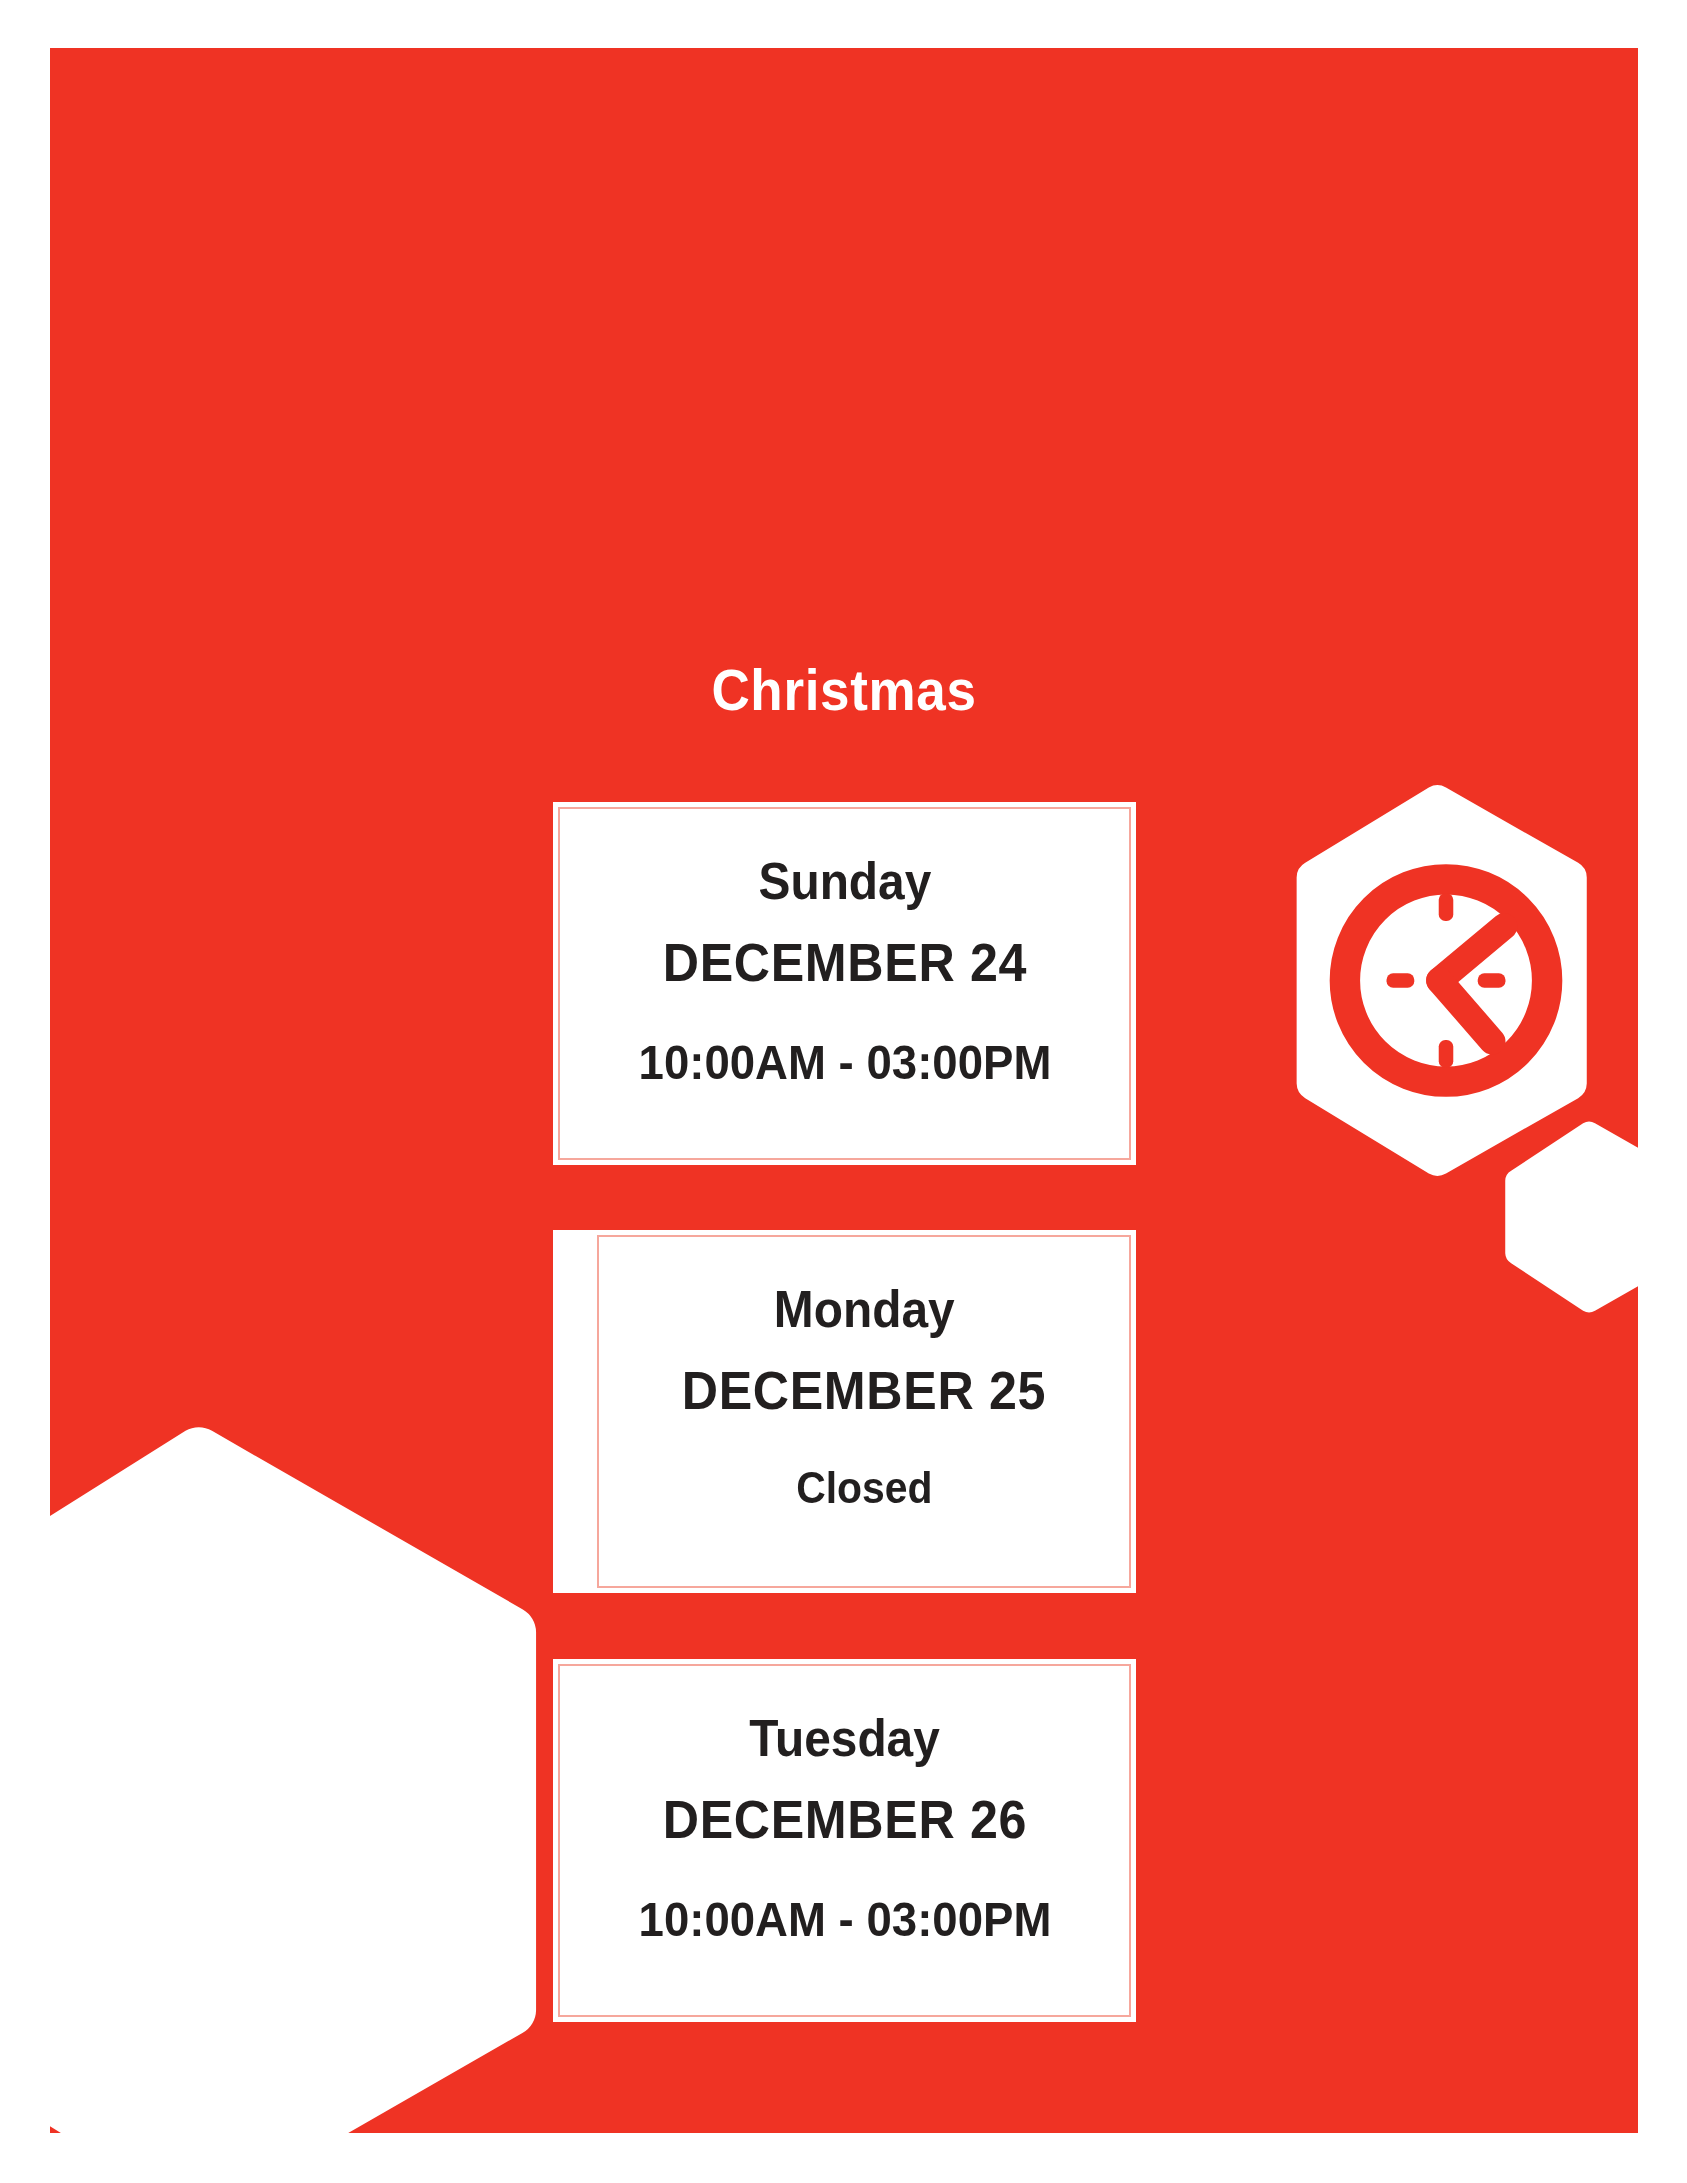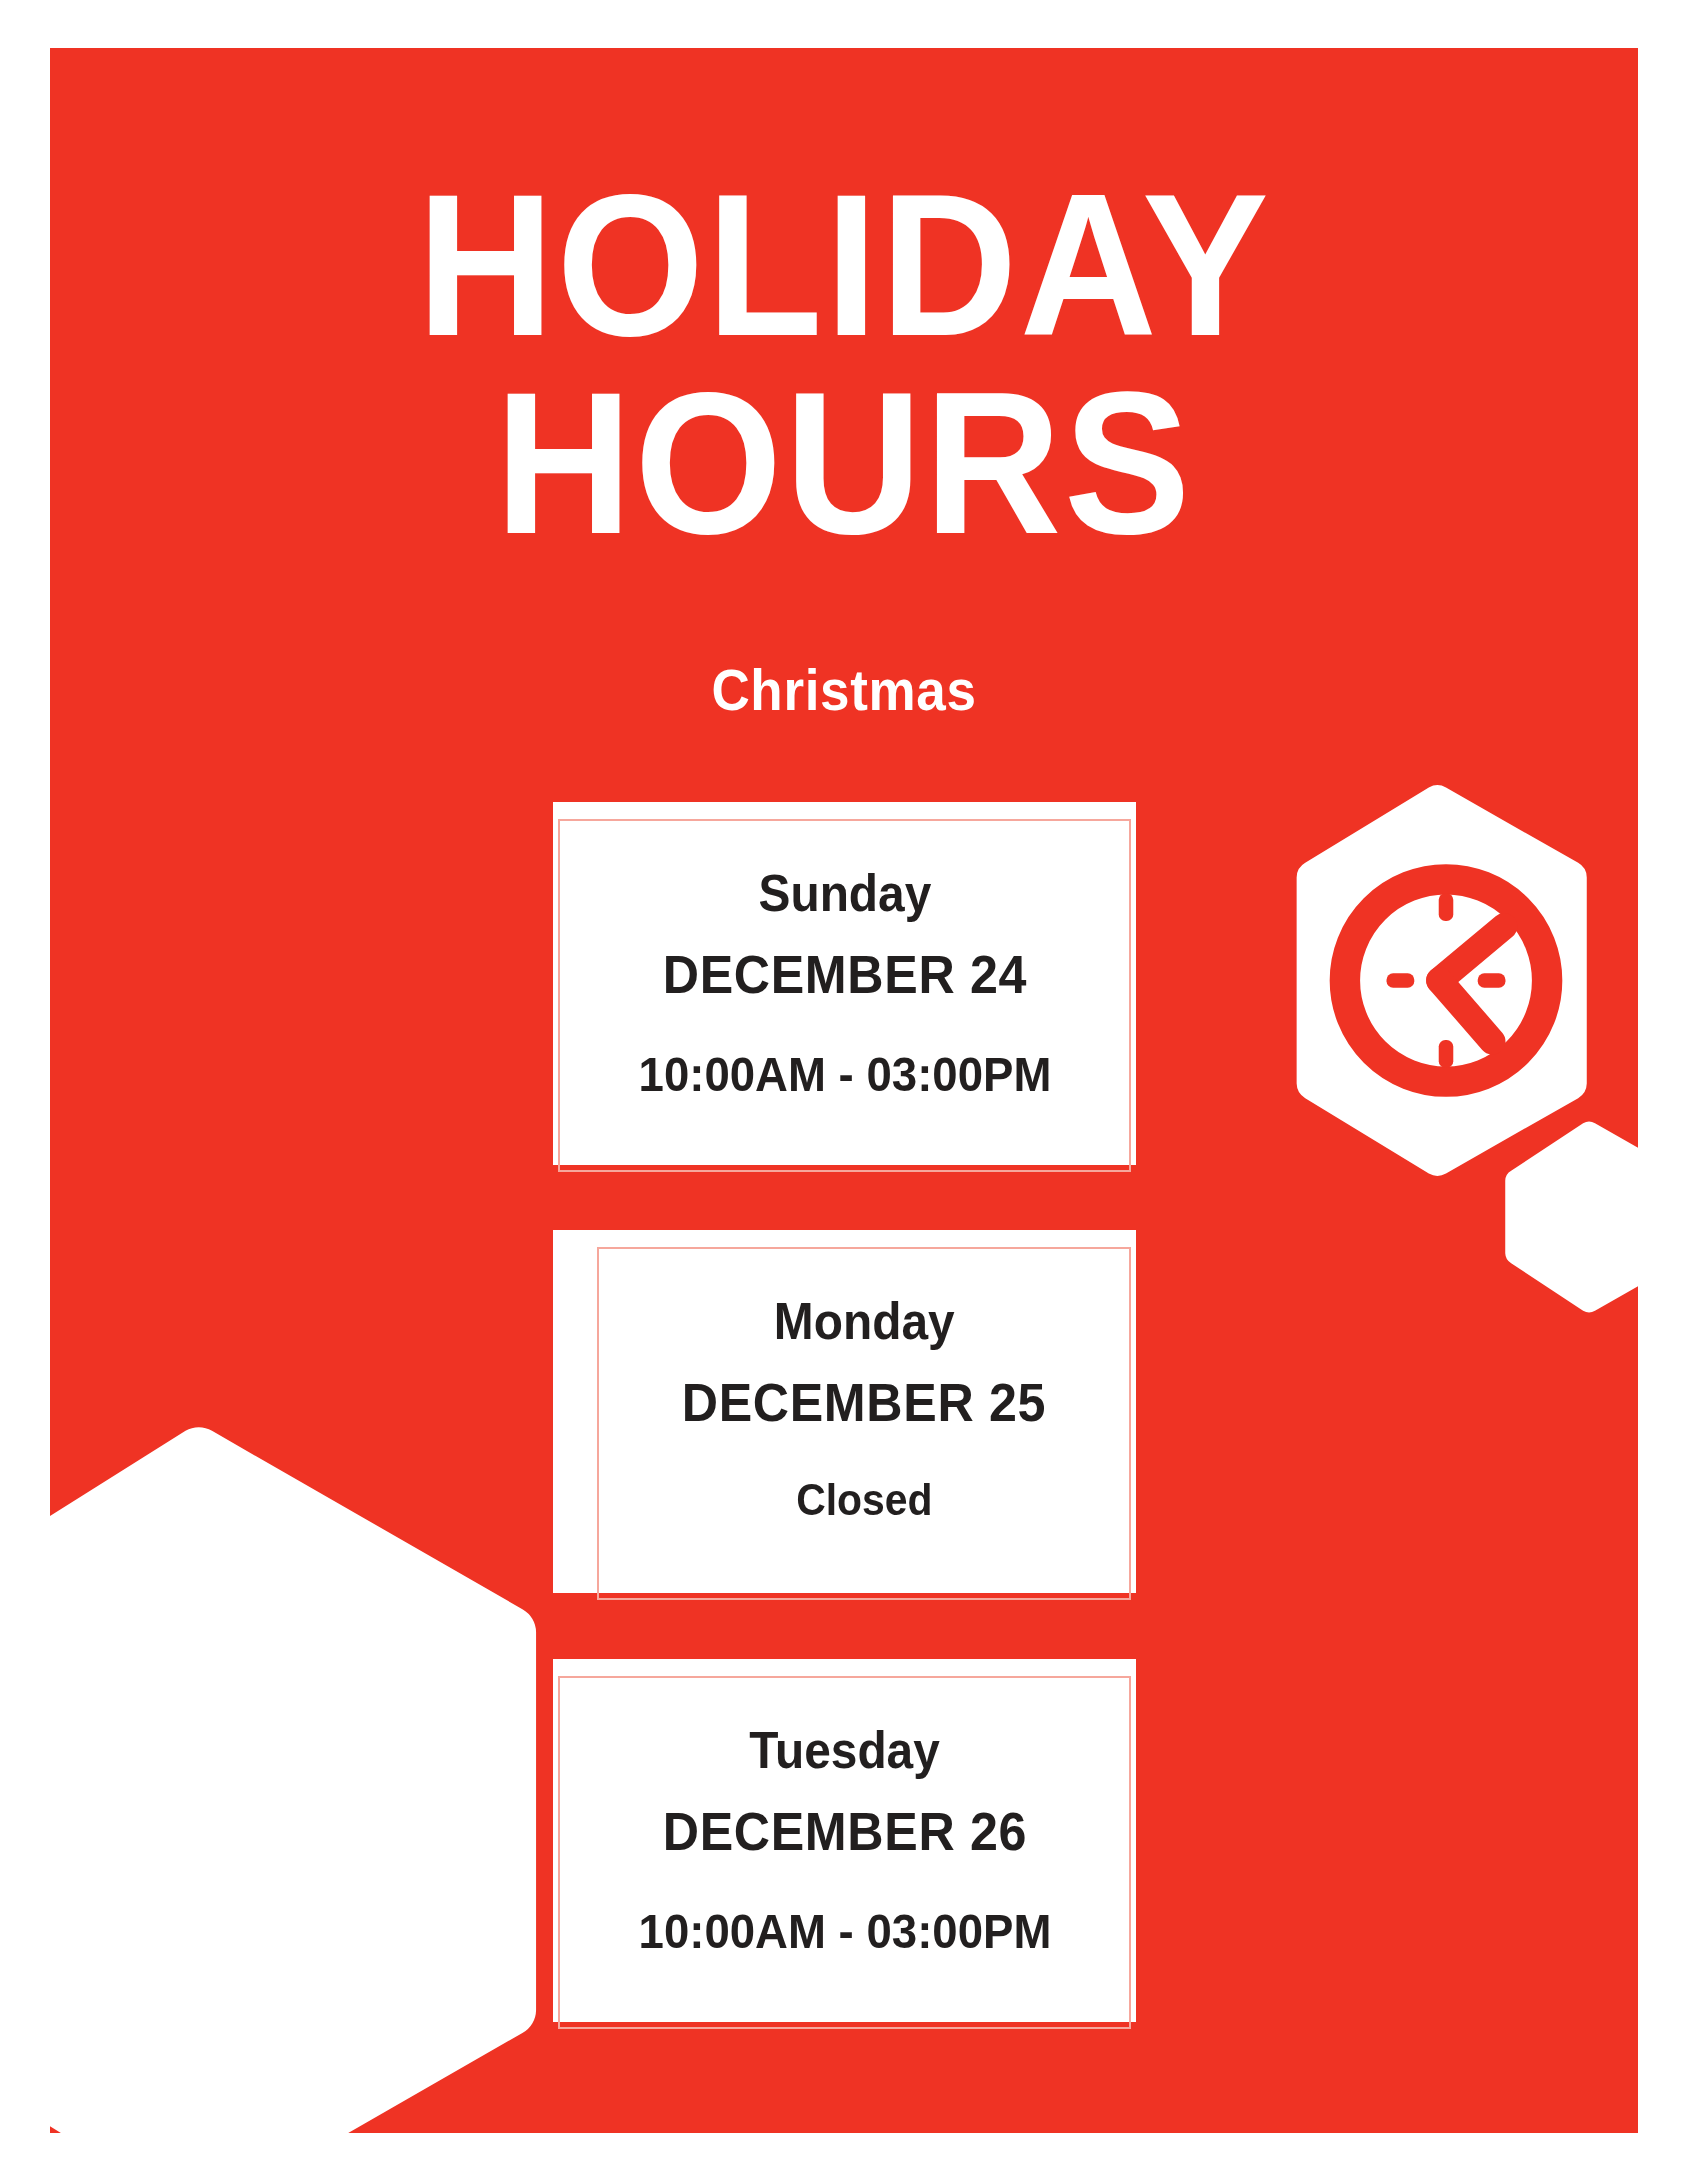--- a/index.html
+++ b/index.html
@@ -114,21 +114,20 @@
 
   .card-inner {
     width: 100%;
     height: 100%;
     border: 2px solid #F6A79C;
     box-sizing: border-box;
     display: flex;
     flex-direction: column;
     align-items: center;
     color: #221F1F;
-    margin-top: 12px;
   }
 
   .card-day {
     font-family: "Liberation Sans Narrow", "Liberation Sans", sans-serif;
     font-weight: 700;
     font-size: 52px;
     line-height: 1;
     margin-top: 46px;
     transform: scaleX(0.92);
     letter-spacing: 0px;
@@ -184,24 +183,20 @@
         <rect x="219" y="168" width="22" height="42" rx="10" fill="#EF3324"></rect>
         <rect x="219" y="390" width="22" height="42" rx="10" fill="#EF3324"></rect>
         <rect x="140" y="289" width="42" height="22" rx="10" fill="#EF3324"></rect>
         <rect x="278" y="289" width="42" height="22" rx="10" fill="#EF3324"></rect>
 
         <path d="M318 218 L220 300" stroke="#EF3324" stroke-width="40" stroke-linecap="round" fill="none"></path>
         <path d="M220 300 L300 392" stroke="#EF3324" stroke-width="40" stroke-linecap="round" fill="none"></path>
       </svg>
     </div>
 
-    <div id="headline-block">
-      <span class="headline-line">HOLIDAY</span>
-      <span class="headline-line">HOURS</span>
-    </div>
 
     <div id="subtitle">Christmas</div>
 
     <div class="card" id="card-0">
       <div class="card-inner">
         <div class="card-day">Sunday</div>
         <div class="card-date">DECEMBER 24</div>
         <div class="card-hours">10:00AM - 03:00PM</div>
       </div>
     </div>

